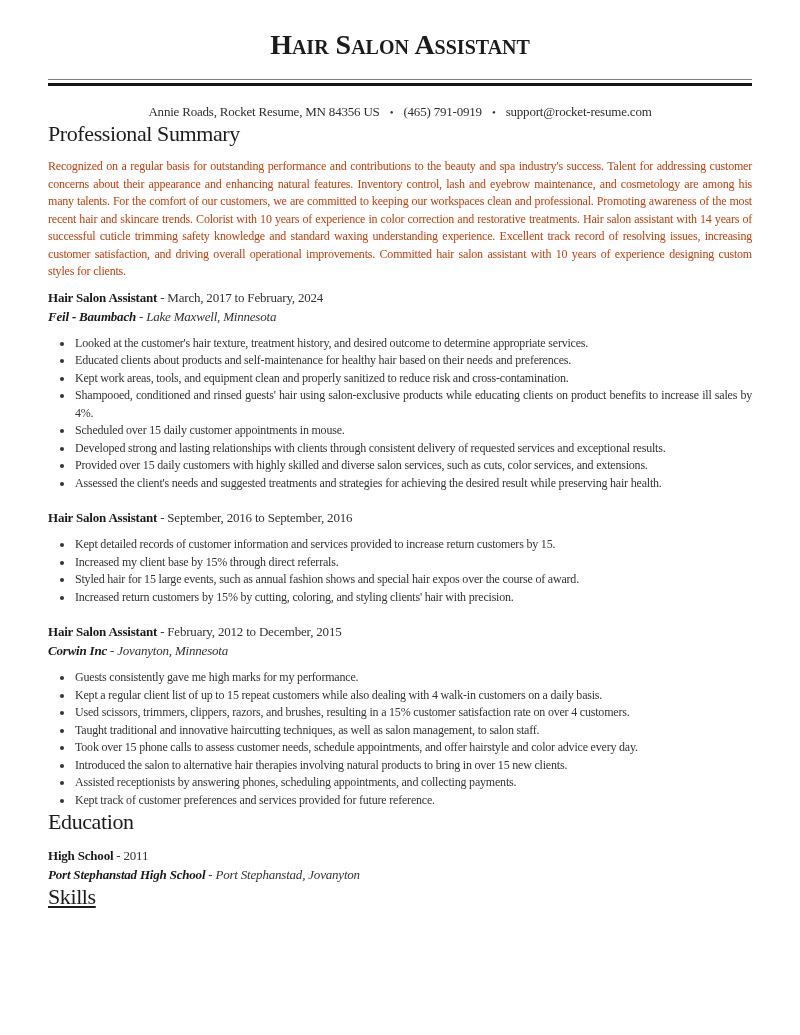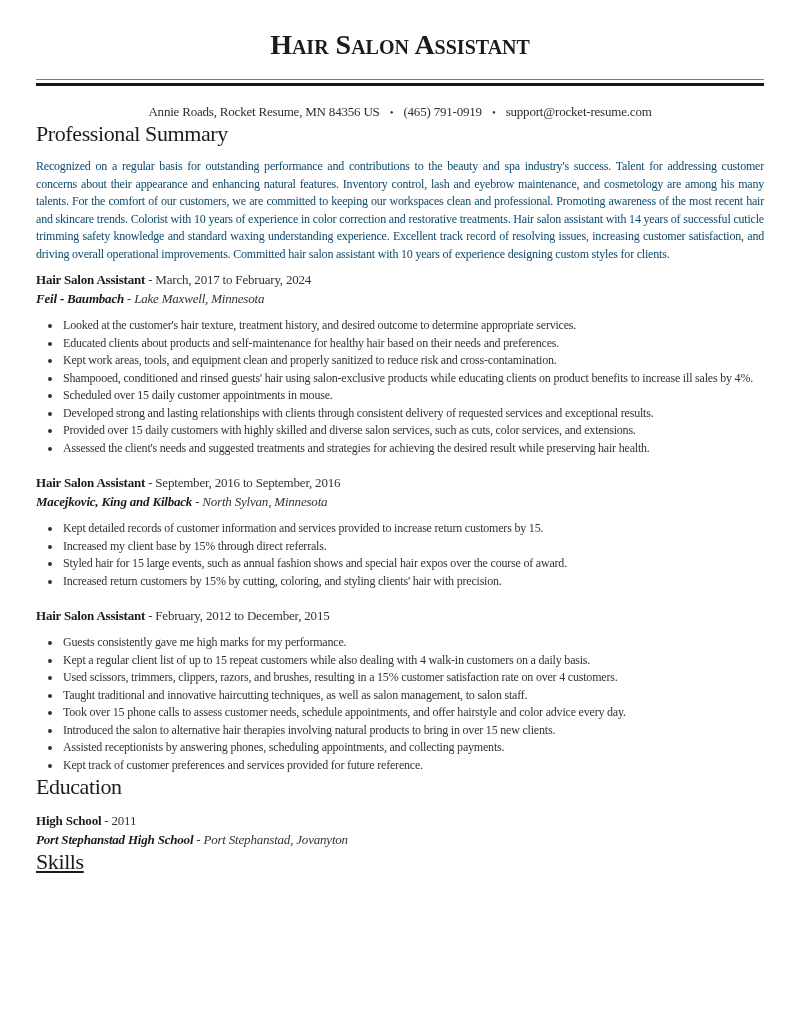--- a/index.html
+++ b/index.html
@@ -5,21 +5,21 @@
   html, body { margin: 0; padding: 0; }
   body {
     width: 800px;
     height: 1035px;
     background: #ffffff;
     font-family: "Liberation Serif", serif;
     color: #333333;
     letter-spacing: -0.2px;
     overflow: hidden;
   }
-  .page { padding: 0 36px; }
+  .page { padding: 0 48px; }
 
   .resume-title {
     padding-top: 27px;
     text-align: center;
     font-variant: small-caps;
     font-weight: bold;
     font-size: 28px;
     line-height: 36px;
     color: #1b1b1b;
     letter-spacing: 0px;
@@ -52,21 +52,21 @@
   .mt-summary { margin-top: 24px; }
   .mt-work    { margin-top: 15px; }
   .mt-edu     { margin-top: 13px; }
   .mt-skills  { margin-top: 14px; text-decoration: underline; }
 
   .summary-text {
     margin: 11px 0 0 0;
     font-size: 12px;
     line-height: 17.5px;
     text-align: justify;
-    color: #0c4a6e;
+    color: #c2410c;
   }
 
   .job { margin-top: 7px; }
   .job + .job { margin-top: 16px; }
   .job-line { font-size: 13px; line-height: 19px; color: #333333; }
   .job-title { font-weight: bold; color: #1b1b1b; }
   .company-name { font-weight: bold; font-style: italic; color: #1b1b1b; }
   .job-company-line { font-style: italic; }
   .dash { margin: 0 3px; }
 
@@ -126,34 +126,34 @@
           <li>Developed strong and lasting relationships with clients through consistent delivery of requested services and exceptional results.</li>
           <li>Provided over 15 daily customers with highly skilled and diverse salon services, such as cuts, color services, and extensions.</li>
           <li>Assessed the client's needs and suggested treatments and strategies for achieving the desired result while preserving hair health.</li>
         </ul>
   </div>
 
   <div class="job">
     <div class="job-line">
       <span class="job-title">Hair Salon Assistant</span><span class="dash">-</span><span>September, 2016 to September, 2016</span>
     </div>
-    <div class="job-line job-company-line">
-      <span class="company-name">Macejkovic, King and Kilback</span><span class="dash">-</span><span>North Sylvan, Minnesota</span>
-    </div>
     <ul class="bullet-list">
           <li>Kept detailed records of customer information and services provided to increase return customers by 15.</li>
           <li>Increased my client base by 15% through direct referrals.</li>
           <li>Styled hair for 15 large events, such as annual fashion shows and special hair expos over the course of award.</li>
           <li>Increased return customers by 15% by cutting, coloring, and styling clients' hair with precision.</li>
         </ul>
   </div>
 
   <div class="job">
     <div class="job-line">
       <span class="job-title">Hair Salon Assistant</span><span class="dash">-</span><span>February, 2012 to December, 2015</span>
+    </div>
+    <div class="job-line job-company-line">
+      <span class="company-name">Corwin Inc</span><span class="dash">-</span><span>Jovanyton, Minnesota</span>
     </div>
     <ul class="bullet-list">
           <li>Guests consistently gave me high marks for my performance.</li>
           <li>Kept a regular client list of up to 15 repeat customers while also dealing with 4 walk-in customers on a daily basis.</li>
           <li>Used scissors, trimmers, clippers, razors, and brushes, resulting in a 15% customer satisfaction rate on over 4 customers.</li>
           <li>Taught traditional and innovative haircutting techniques, as well as salon management, to salon staff.</li>
           <li>Took over 15 phone calls to assess customer needs, schedule appointments, and offer hairstyle and color advice every day.</li>
           <li>Introduced the salon to alternative hair therapies involving natural products to bring in over 15 new clients.</li>
           <li>Assisted receptionists by answering phones, scheduling appointments, and collecting payments.</li>
           <li>Kept track of customer preferences and services provided for future reference.</li>

